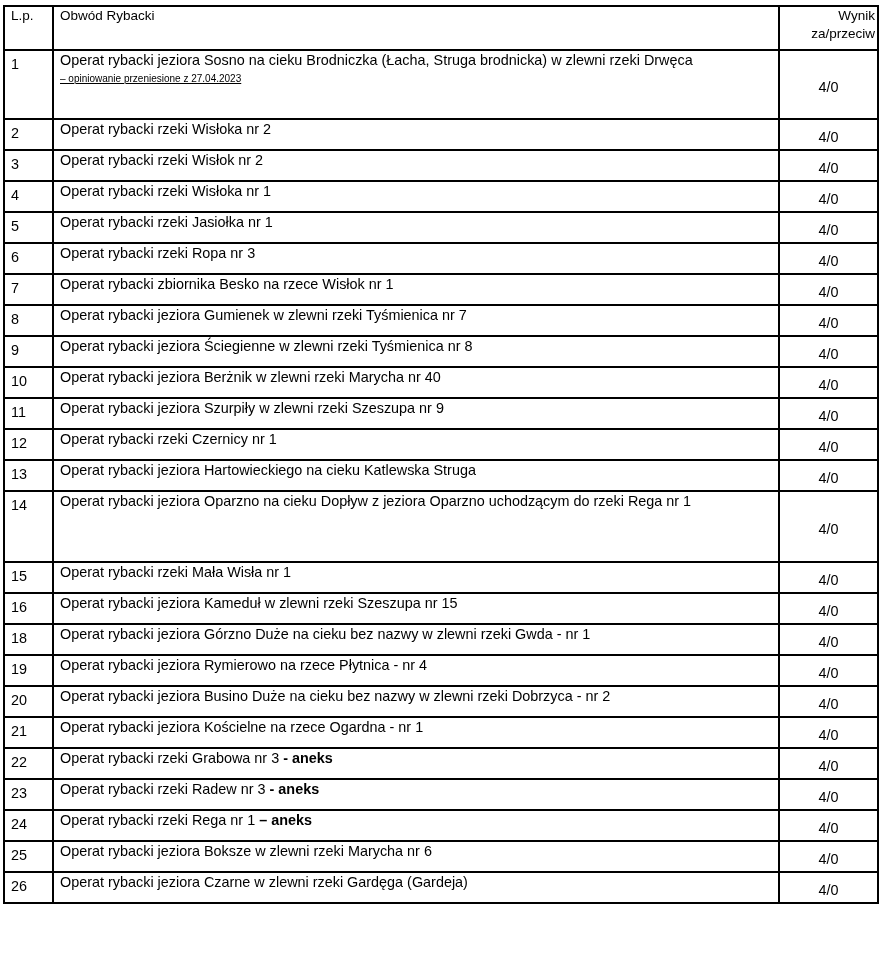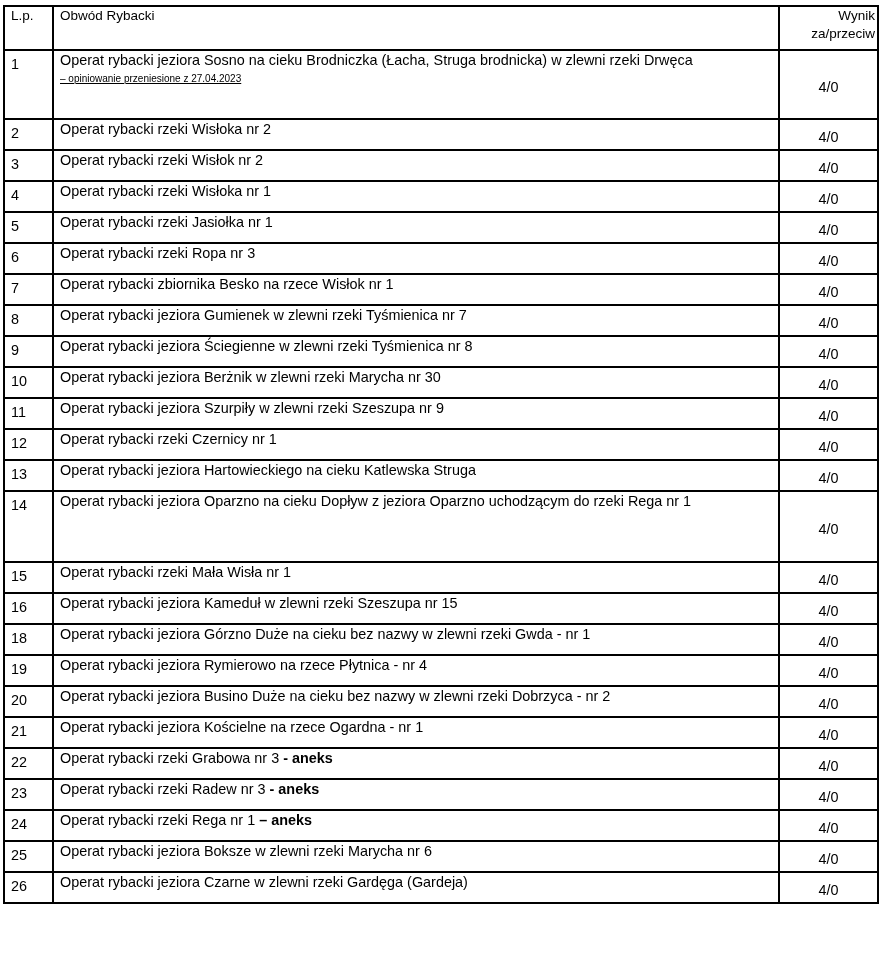--- a/index.html
+++ b/index.html
@@ -121,21 +121,21 @@
         <td><span>Operat rybacki jeziora Gumienek w zlewni rzeki Tyśmienica nr 7</span></td>
         <td class="res">4/0</td>
       </tr>
       <tr>
         <td class="lp">9</td>
         <td><span>Operat rybacki jeziora Ściegienne w zlewni rzeki Tyśmienica nr 8</span></td>
         <td class="res">4/0</td>
       </tr>
       <tr>
         <td class="lp">10</td>
-        <td><span>Operat rybacki jeziora Berżnik w zlewni rzeki Marycha nr 30</span></td>
+        <td><span>Operat rybacki jeziora Berżnik w zlewni rzeki Marycha nr 40</span></td>
         <td class="res">4/0</td>
       </tr>
       <tr>
         <td class="lp">11</td>
         <td><span>Operat rybacki jeziora Szurpiły w zlewni rzeki Szeszupa nr 9</span></td>
         <td class="res">4/0</td>
       </tr>
       <tr>
         <td class="lp">12</td>
         <td><span>Operat rybacki rzeki Czernicy nr 1</span></td>

